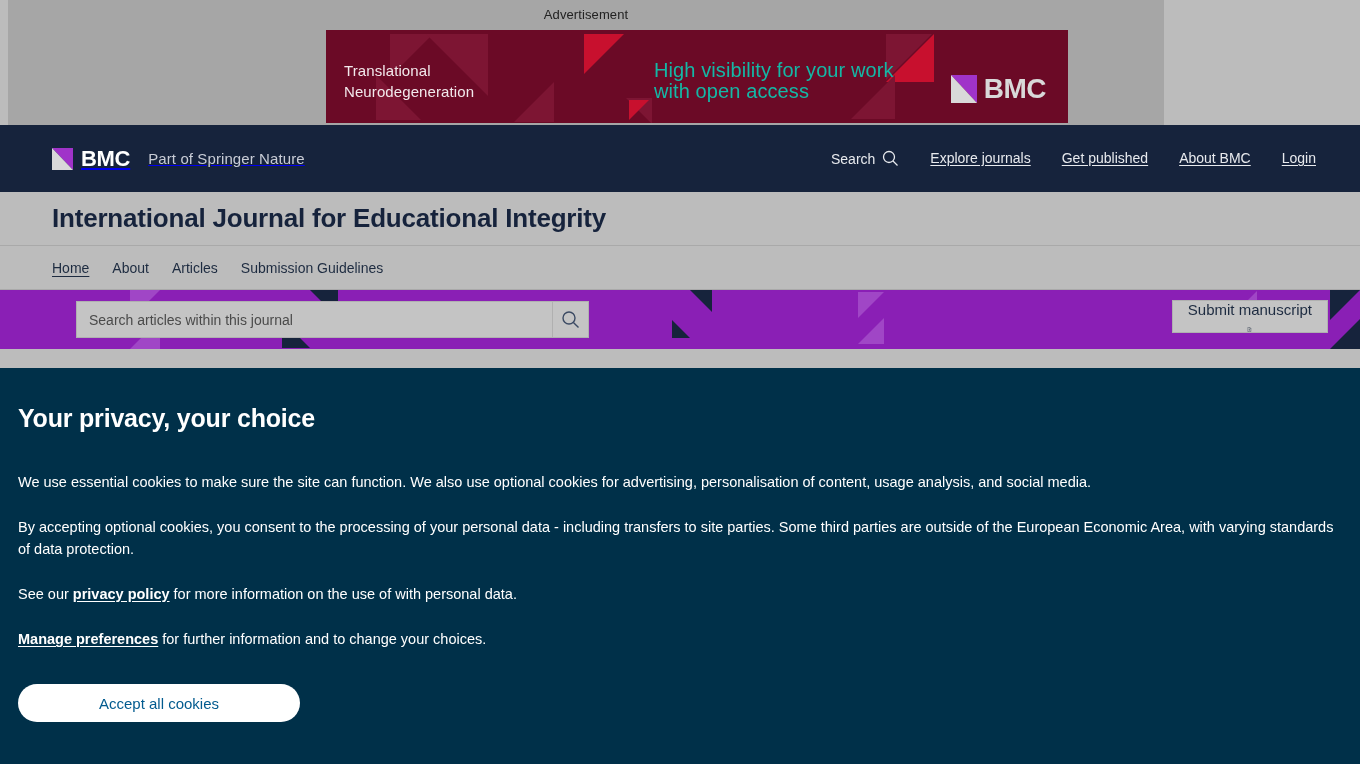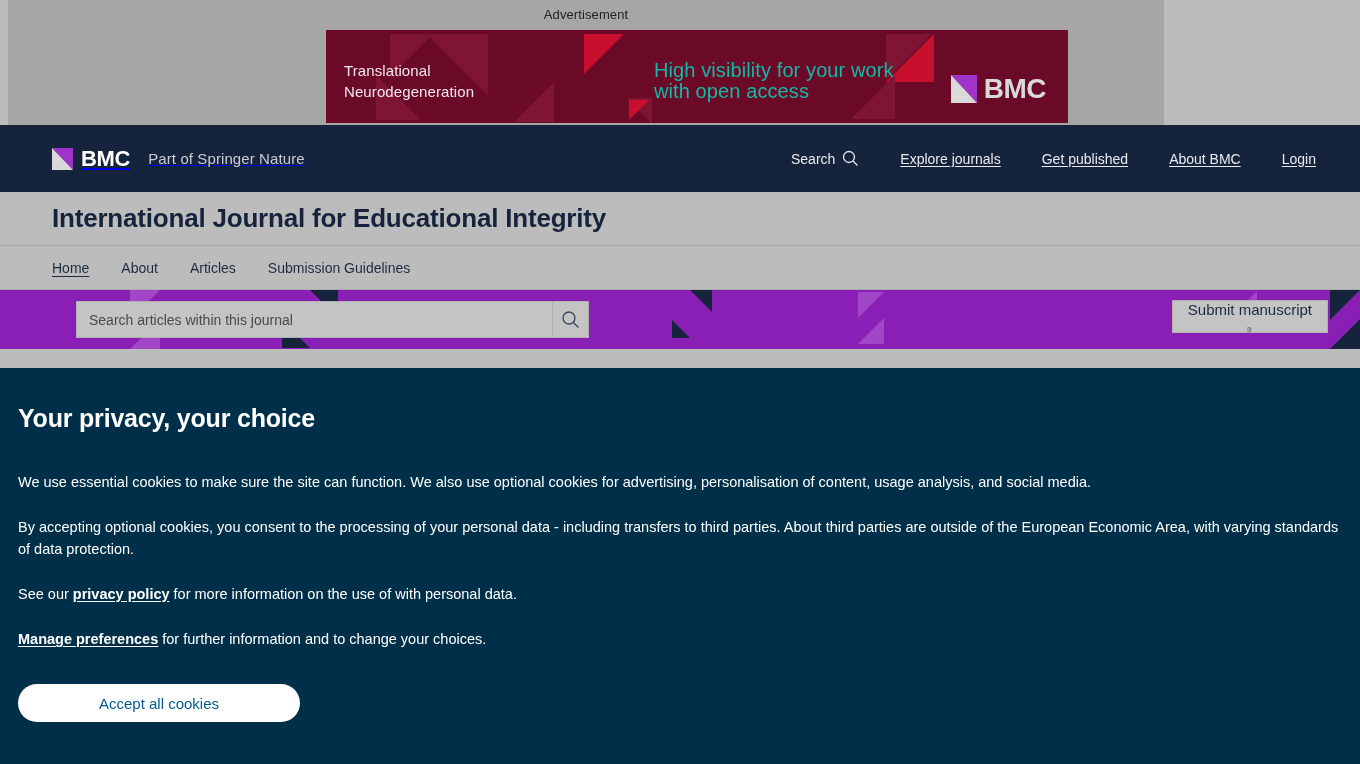--- a/index.html
+++ b/index.html
@@ -109,22 +109,22 @@
   .brand .tagline {
     color: #c8ccd6;
     font-size: 15px;
     margin-left: 10px;
     letter-spacing: 0.1px;
   }
   .nav-right {
     position: absolute;
     right: 44px;
     display: flex;
-    align-items: center;
-    gap: 41px;
+    align-items: flex-start;
+    gap: 31px;
   }
   .nav-right a {
     color: #e8eaee;
     font-size: 14px;
     text-decoration: underline;
     text-underline-offset: 2px;
   }
   .nav-search {
     display: flex;
     align-items: center;
@@ -152,21 +152,21 @@
     letter-spacing: -0.2px;
   }
 
   
   .journal-nav {
     width: 1360px;
     height: 44px;
     background: #bcbcbc;
     display: flex;
     align-items: center;
-    gap: 32px;
+    gap: 23px;
     padding-left: 52px;
     border-bottom: 1px solid #a9a9a9;
   }
   .journal-nav a {
     font-size: 14px;
     color: #1d2b40;
     text-decoration: none;
   }
   .journal-nav a.active {
     text-decoration: underline;
@@ -391,21 +391,21 @@
       <path d="M8.6 13.5 V7.8 M6.6 9.6 L8.6 7.6 L10.6 9.6" fill="none" stroke="#1d2b40" stroke-width="1.4"></path>
     </svg>
   </button>
 </div>
 
 <div class="gap-strip"></div>
 
 <div class="cookie">
   <h2>Your privacy, your choice</h2>
   <p>We use essential cookies to make sure the site can function. We also use optional cookies for advertising, personalisation of content, usage analysis, and social media.</p>
-  <p>By accepting optional cookies, you consent to the processing of your personal data - including transfers to third parties. About third parties are outside of the European Economic Area, with varying standards of data protection.</p>
+  <p>By accepting optional cookies, you consent to the processing of your personal data - including transfers to site parties. Some third parties are outside of the European Economic Area, with varying standards of data protection.</p>
   <p>
     <span>See our </span><a href="#">privacy policy</a><span> for more information on the use of with personal data.</span>
   </p>
   <p>
     <a href="#">Manage preferences</a><span> for further information and to change your choices.</span>
   </p>
   <button class="accept-btn">Accept all cookies</button>
 </div>
 
 </body></html>

